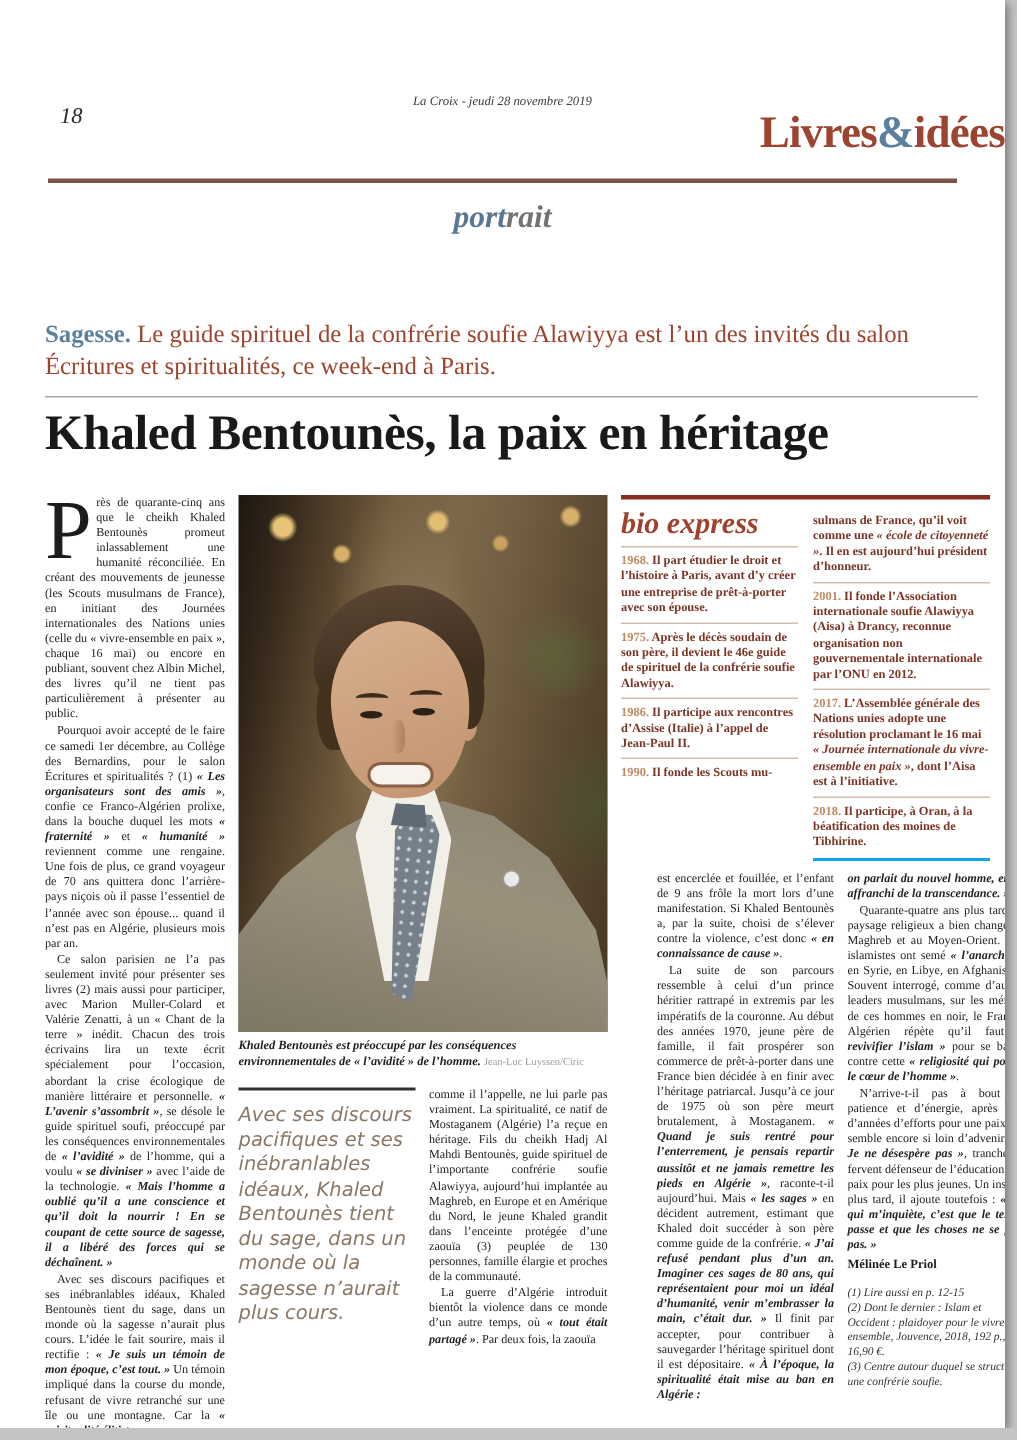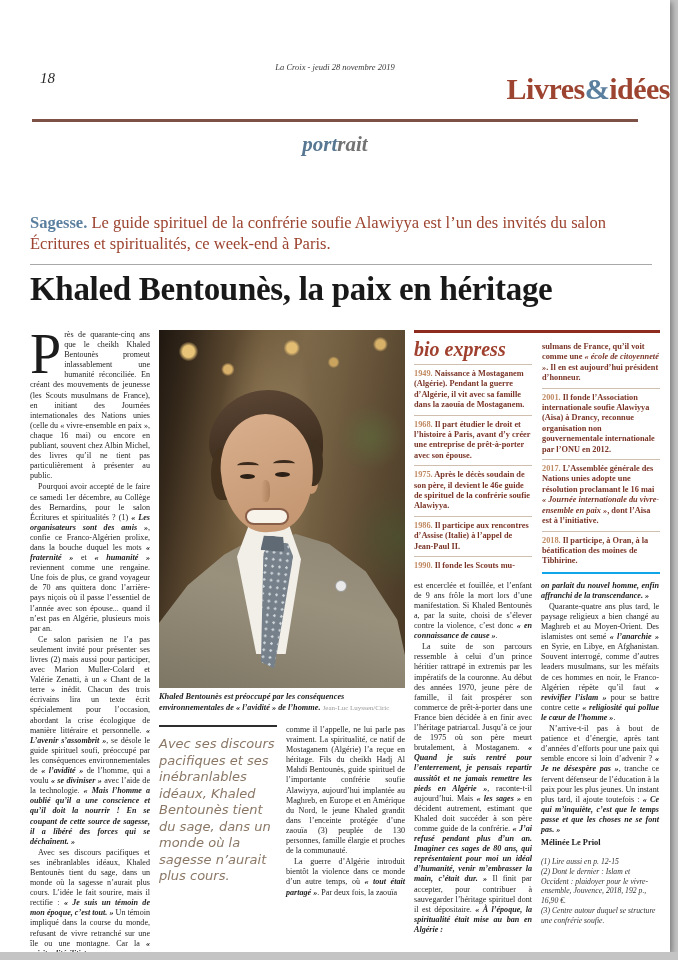--- a/index.html
+++ b/index.html
@@ -78,21 +78,21 @@
   
   .bio { border-top:3px solid #8d2c1e; padding-top:7px; display:flex; gap:10px; min-height:238px; }
   .bio-col { width:118px; flex:none; font-weight:bold; font-size:8.3px; line-height:10.4px; color:#7a3527; text-align:left; }
   .bio-title { font-style:italic; font-size:20px; line-height:18px; color:#a0402f; margin-bottom:6px; }
   .bio-entry { border-top:1px solid #d0bfae; padding-top:4px; margin-top:4px; }
   .bio-entry.first { margin-top:0; }
   .bio-lead { padding-top:2px; }
   .bio-col .year { color:#c08a63; }
   .bio-col .bi { font-style:italic; }
   .bio-r { border-bottom:2px solid #0ea5e9; padding-bottom:5px; }
-  .right-cols { display:flex; gap:9px; margin-top:7px; }
+  .right-cols { display:flex; gap:9px; margin-top:7px;margin-left:24px; }
   .c4, .c5 { width:118px; flex:none; }
   .byline { margin-top:3px; font-weight:bold; font-size:8.4px; color:#1d1d1d; }
   .footnotes { margin-top:10px; font-style:italic; font-size:7.7px; line-height:9.4px; color:#333; }
   .footnotes p { margin-bottom:1px; }
 </style>
 </head>
 <body>
 
 <div class="page">
 
@@ -144,21 +144,20 @@
           <p class="body-p"><span>comme il l’appelle, ne lui parle pas vraiment. La spiritualité, ce natif de Mostaganem (Algérie) l’a reçue en héritage. Fils du cheikh Hadj Al Mahdi Bentounès, guide spirituel de l’importante confrérie soufie Alawiyya, aujourd’hui implantée au Maghreb, en Europe et en Amérique du Nord, le jeune Khaled grandit dans l’enceinte protégée d’une zaouïa (3) peuplée de 130 personnes, famille élargie et proches de la communauté.</span></p>
           <p class="body-p"><span>La guerre d’Algérie introduit bientôt la violence dans ce monde d’un autre temps, où </span><span class="em">« tout était partagé »</span><span>. Par deux fois, la zaouïa</span></p>
         </div>
       </div>
     </div>
 
     <div class="right">
       <div class="bio">
         <div class="bio-col bio-l">
           <div class="bio-title">bio express</div>
-          <div class="bio-entry first"><span class="year">1949.</span><span><span> Naissance à Mostaganem (Algérie). Pendant la guerre d’Algérie, il vit avec sa famille dans la zaouïa de Mostaganem.</span></span></div>
           <div class="bio-entry"><span class="year">1968.</span><span><span> Il part étudier le droit et l’histoire à Paris, avant d’y créer une entreprise de prêt-à-porter avec son épouse.</span></span></div>
           <div class="bio-entry"><span class="year">1975.</span><span><span> Après le décès soudain de son père, il devient le 46e guide de spirituel de la confrérie soufie Alawiyya.</span></span></div>
           <div class="bio-entry"><span class="year">1986.</span><span><span> Il participe aux rencontres d’Assise (Italie) à l’appel de Jean-Paul II.</span></span></div>
           <div class="bio-entry"><span class="year">1990.</span><span><span> Il fonde les Scouts mu-</span></span></div>
         </div>
         <div class="bio-col bio-r">
           <div class="bio-lead"><span>sulmans de France, qu’il voit comme une </span><span class="bi">« école de citoyenneté »</span><span>. Il en est aujourd’hui président d’honneur.</span></div>
           <div class="bio-entry"><span class="year">2001.</span><span><span> Il fonde l’Association internationale soufie Alawiyya (Aisa) à Drancy, reconnue organisation non gouvernementale internationale par l’ONU en 2012.</span></span></div>
           <div class="bio-entry"><span class="year">2017.</span><span><span> L’Assemblée générale des Nations unies adopte une résolution proclamant le 16 mai </span><span class="bi">« Journée internationale du vivre-ensemble en paix »</span><span>, dont l’Aisa est à l’initiative.</span></span></div>
           <div class="bio-entry"><span class="year">2018.</span><span><span> Il participe, à Oran, à la béatification des moines de Tibhirine.</span></span></div>

